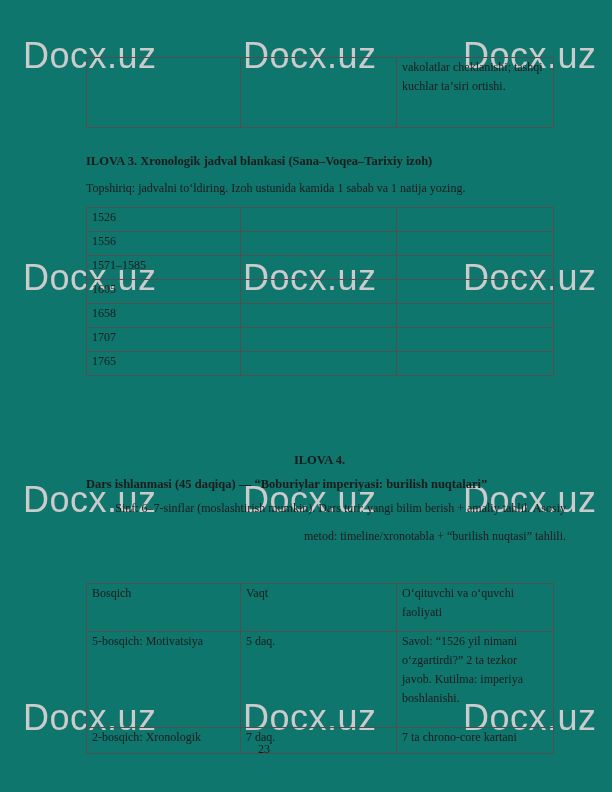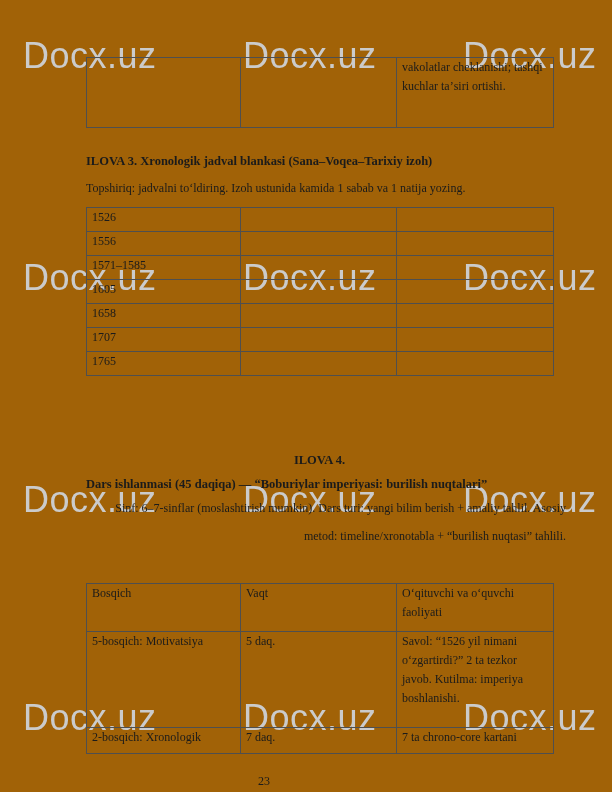--- a/index.html
+++ b/index.html
@@ -1,19 +1,19 @@
 <!DOCTYPE html>
 <html><head>
 <meta charset="utf-8">
 <style>
   html,body{margin:0;padding:0;background:#ffffff;}
   .page{
     position:relative;
     width:612px;height:792px;
-    background:#a16207;
+    background:#0f766e;
     overflow:hidden;
     font-family:"Liberation Serif","DejaVu Serif",serif;
     color:#1b1b1b;
   }
   
   .wm{
     position:absolute;z-index:0;
     font-family:"Liberation Sans","DejaVu Sans",sans-serif;
     font-size:36px;line-height:36px;letter-spacing:0.5px;
     user-select:none;white-space:nowrap;
@@ -48,21 +48,21 @@
   }
   .h-ilova3{left:86px;top:151px;}
   .h-ilova4{left:86px;top:450px;width:467px;text-align:center;}
   .h-dars{left:86px;top:474px;}
   .para{position:absolute;z-index:1;font-size:12px;line-height:28px;}
   .p-topshiriq{left:86px;top:174px;white-space:nowrap;font-family:Liberation Serif, serif;}
   .p-sinf{left:86px;top:494px;width:480px;text-align:right;}
   .pagenum{
     position:absolute;z-index:1;
     left:0;top:741px;width:528px;text-align:center;
-    font-size:12px;line-height:16px;margin-top:32px;
+    font-size:12px;line-height:16px;
   }
 </style>
 </head>
 <body>
 
 <div class="page">
 
   <span class="wm" style="left: 23px; top: 38px; color: rgb(203, 203, 203);">Docx.uz</span>
   <span class="wm" style="left: 243px; top: 38px; color: rgb(203, 203, 203);">Docx.uz</span>
   <span class="wm" style="left: 463px; top: 38px; color: rgb(203, 203, 203);">Docx.uz</span>

